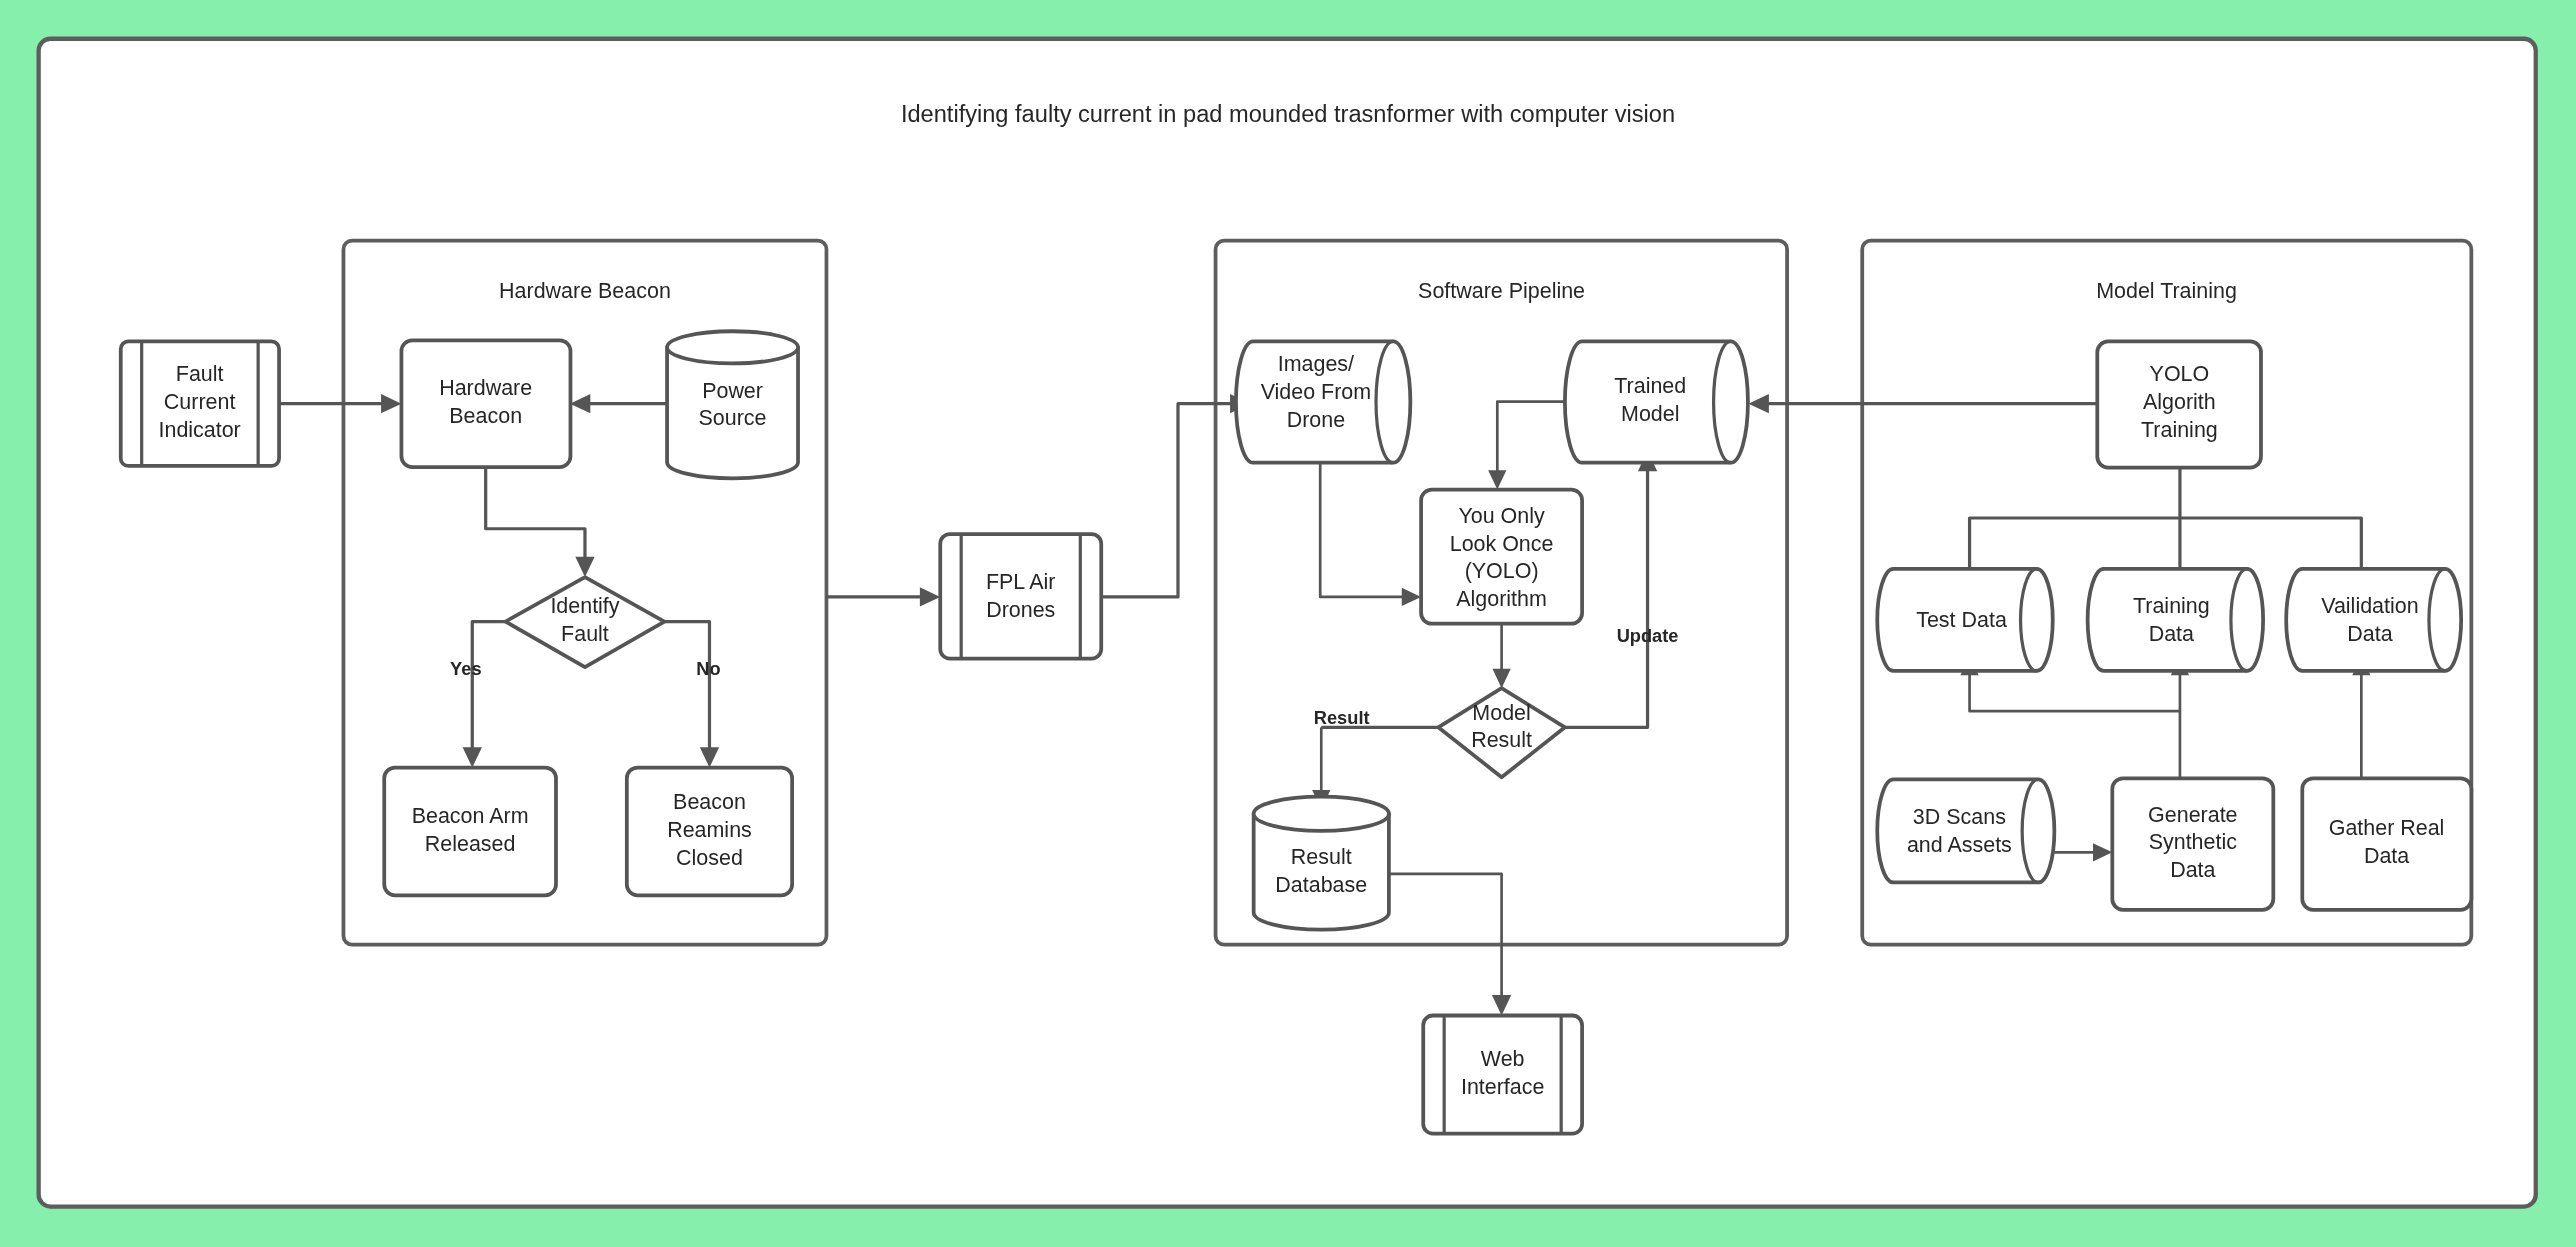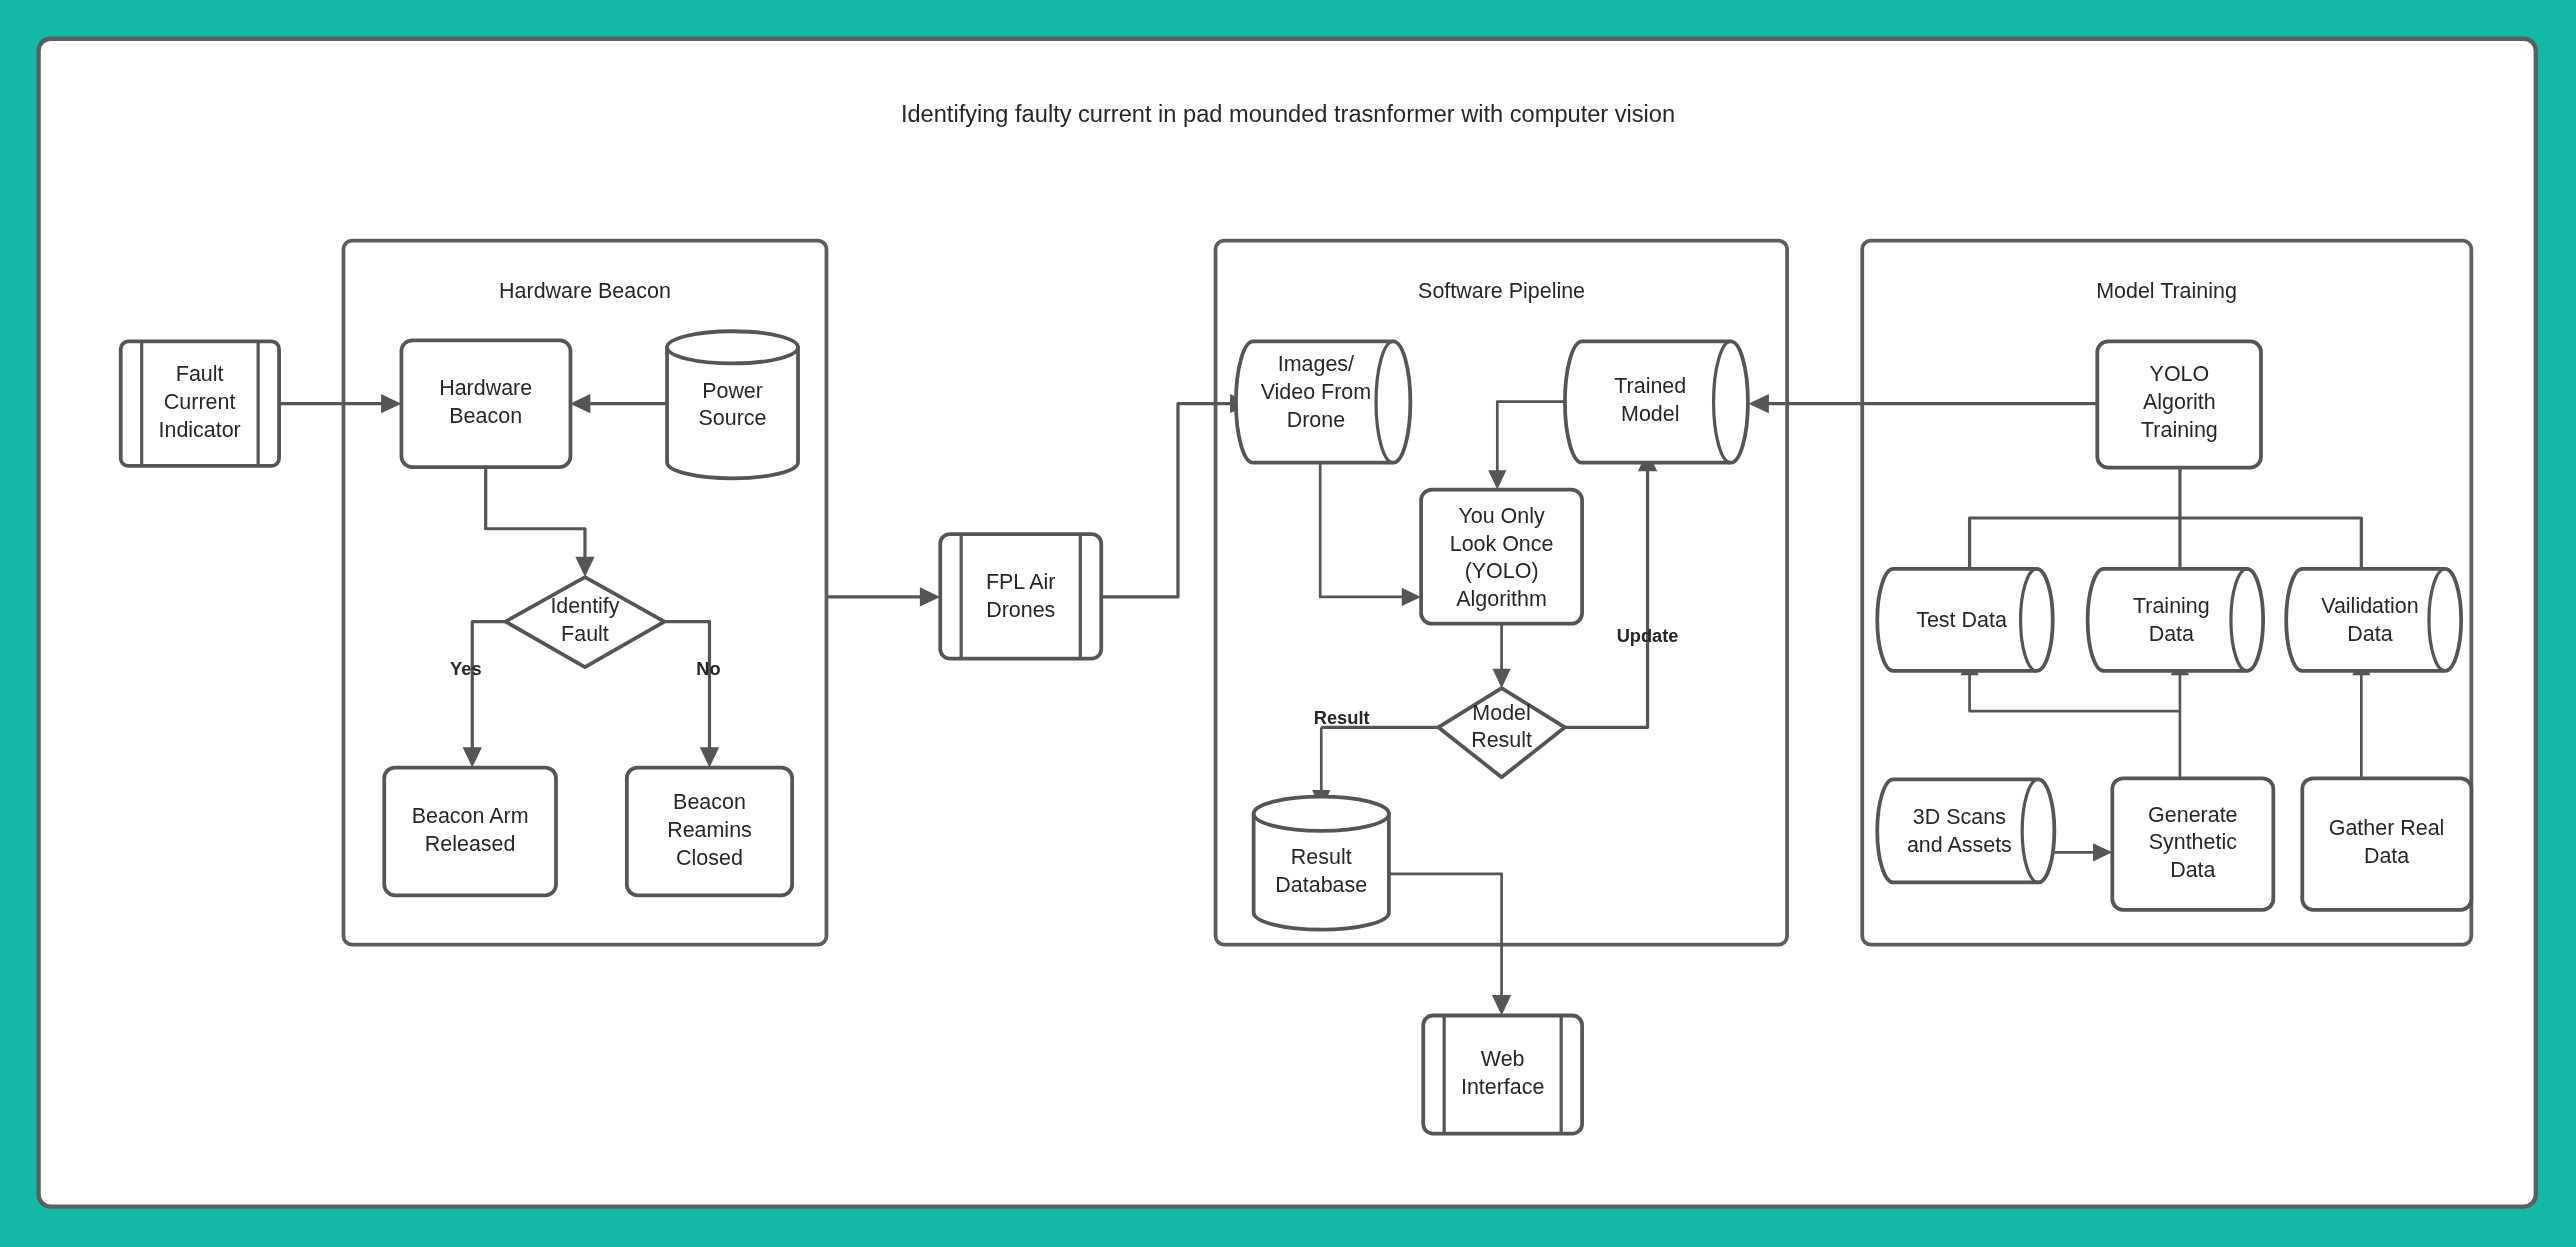--- a/index.html
+++ b/index.html
@@ -10,21 +10,21 @@
   body {
     width: 2576px;
     height: 1248px;
     font-family: "Liberation Sans", sans-serif;
     overflow: hidden;
   }
   #canvas {
     position: relative;
     width: 2576px;
     height: 1248px;
-    background: #14b8a6;
+    background: #86efac;
   }
   svg#diagram {
     position: absolute;
     top: 0; left: 0;
     width: 2576px;
     height: 1248px;
   }
   .shape-stroke {
     fill: #ffffff;
     stroke: #555555;

